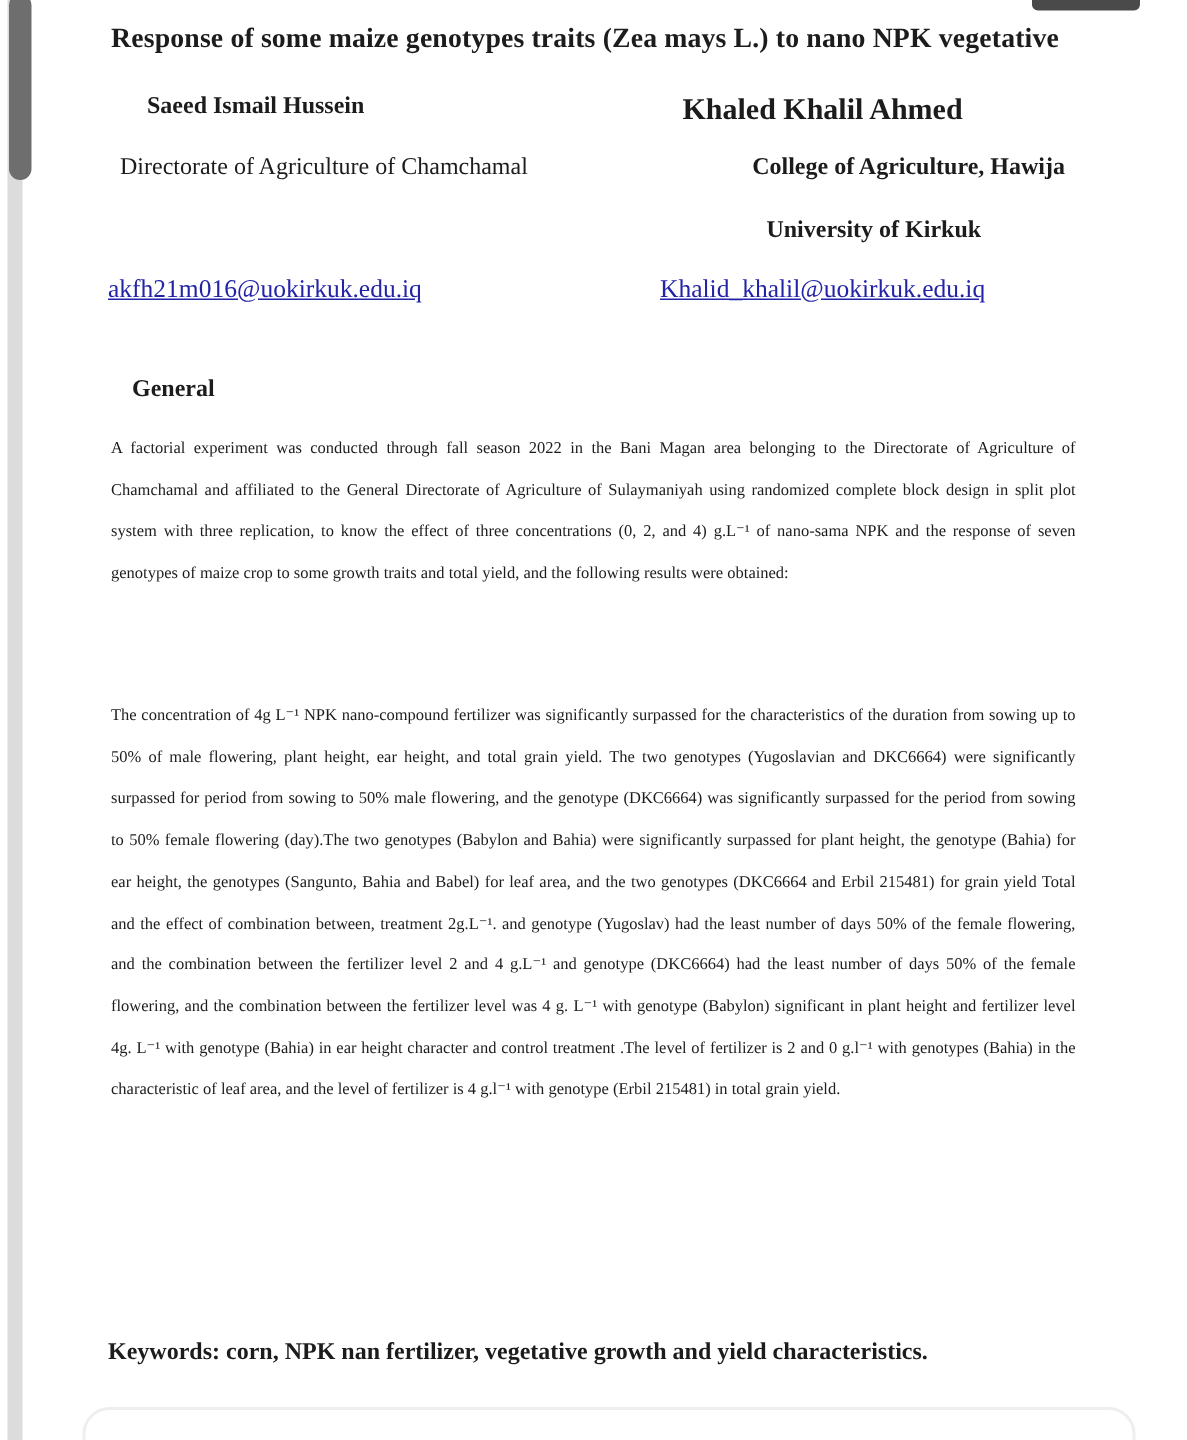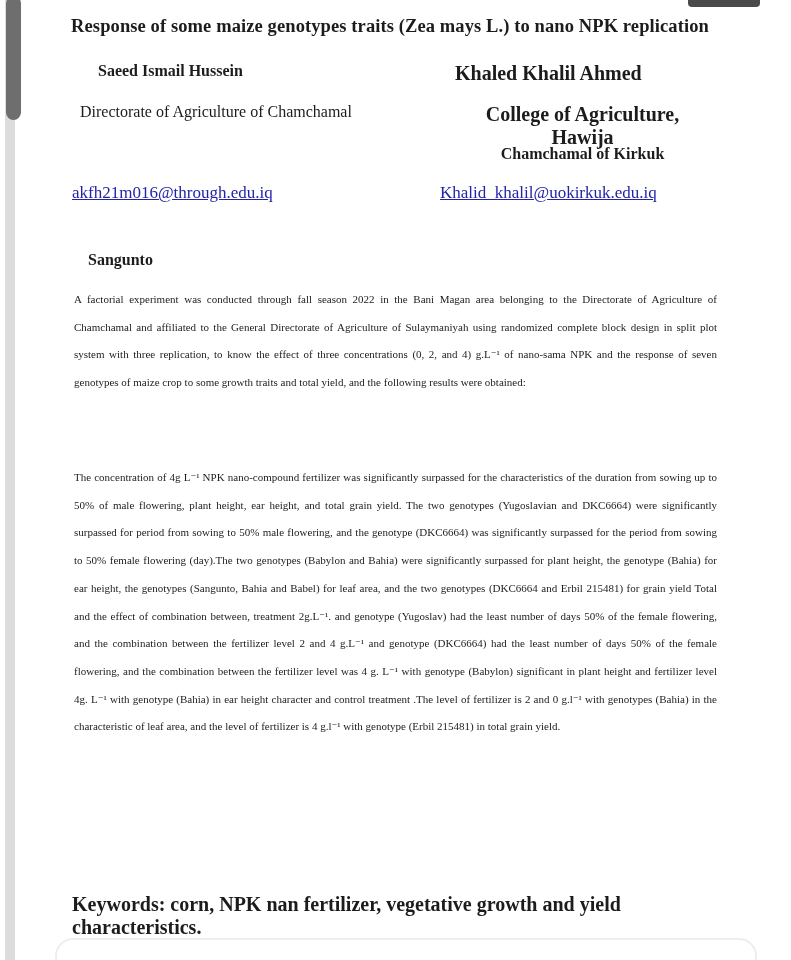--- a/index.html
+++ b/index.html
@@ -49,21 +49,21 @@
     position: absolute; left: 72px; top: 183px;
     font-size: 17px;
   }
 
   .author-name-right {
     position: absolute; left: 455px; top: 62px; width: 255px;
     font-size: 20px; font-weight: bold; text-align: left;
   }
   .affil-right {
     position: absolute; left: 455px; top: 103px; width: 255px;
-    font-size: 20px; font-weight: bold; text-align: center;
+    font-size: 16px; font-weight: bold; text-align: right;
   }
   .univ-right {
     position: absolute; left: 455px; top: 145px; width: 255px;
     font-size: 16px; font-weight: bold; text-align: center;
   }
   .email-right {
     position: absolute; left: 440px; top: 183px; width: 270px;
     font-size: 17px; text-align: left;
   }
 
@@ -79,57 +79,57 @@
   .para {
     position: absolute; left: 74px; width: 643px;
     font-size: 11px; line-height: 27.7px;
     text-align: justify;
   }
   .para-1 { top: 286px; }
   .para-2 { top: 464px; }
 
   .keywords {
     position: absolute; left: 72px; top: 893px; width: 645px;
-    font-size: 20px; font-weight: bold;
+    font-size: 16px; font-weight: bold;
   }
 
   .next-card {
     position: absolute; left: 55px; top: 938px; width: 702px; height: 40px;
     background: #ffffff; border: 2px solid #eeeeee; border-radius: 18px;
   }
 </style>
 </head>
 <body>
 
 <div class="doc">
 
   <div class="scroll-track">
     <div class="scroll-thumb"></div>
   </div>
 
   <div class="top-handle"></div>
 
-  <h1 class="paper-title">Response of some maize genotypes traits (Zea mays L.) to nano NPK replication</h1>
+  <h1 class="paper-title">Response of some maize genotypes traits (Zea mays L.) to nano NPK vegetative</h1>
 
   <div class="author-name-left">Saeed Ismail Hussein</div>
   <div class="author-name-right">Khaled Khalil Ahmed</div>
 
   <div class="affil-left">Directorate of Agriculture of Chamchamal</div>
   <div class="affil-right">College of Agriculture, Hawija</div>
 
-  <div class="univ-right">Chamchamal of Kirkuk</div>
+  <div class="univ-right">University of Kirkuk</div>
 
   <div class="email-left">
-    <a class="email-link">akfh21m016@through.edu.iq</a>
+    <a class="email-link">akfh21m016@uokirkuk.edu.iq</a>
   </div>
   <div class="email-right">
     <a class="email-link">Khalid_khalil@uokirkuk.edu.iq</a>
   </div>
 
-  <div class="abstract-heading">Sangunto</div>
+  <div class="abstract-heading">General</div>
 
   <p class="para para-1">A factorial  experiment was conducted through fall season 2022 in the Bani Magan area belonging to the Directorate of Agriculture of Chamchamal and affiliated to the General Directorate of Agriculture of Sulaymaniyah using randomized complete block design in split plot system with three replication,  to know the effect of three concentrations (0, 2, and 4) g.L⁻¹ of nano-sama NPK and the response of seven genotypes of maize crop to some growth traits and total yield, and the following results were obtained:</p>
   <p class="para para-2">The concentration of 4g L⁻¹ NPK nano-compound fertilizer was significantly surpassed for the characteristics of the duration from sowing up to 50% of male flowering, plant height, ear height, and total grain yield. The two genotypes (Yugoslavian and DKC6664) were significantly surpassed for period from sowing to 50% male flowering, and the genotype (DKC6664) was significantly surpassed for the period from sowing to 50% female flowering (day).The two genotypes (Babylon and Bahia) were significantly surpassed for plant height, the genotype (Bahia) for ear height, the genotypes (Sangunto, Bahia and Babel) for leaf area, and the two genotypes (DKC6664 and Erbil 215481) for grain yield Total and the effect of combination between, treatment 2g.L⁻¹. and genotype (Yugoslav) had the least number of days 50% of the female flowering, and the combination between the fertilizer level 2 and 4 g.L⁻¹ and genotype (DKC6664) had the least number of days 50% of the female flowering, and the combination between the fertilizer level was 4 g. L⁻¹ with genotype (Babylon) significant in plant height and fertilizer level 4g. L⁻¹ with genotype (Bahia) in ear height character and control treatment .The level of fertilizer is 2 and 0 g.l⁻¹ with genotypes (Bahia) in the characteristic of leaf area, and the level of fertilizer is 4 g.l⁻¹ with genotype (Erbil 215481) in total grain yield.</p>
 
   <div class="keywords">Keywords: corn, NPK nan fertilizer, vegetative growth and yield characteristics.</div>
 
   <div class="next-card"></div>
 
 </div>
 

